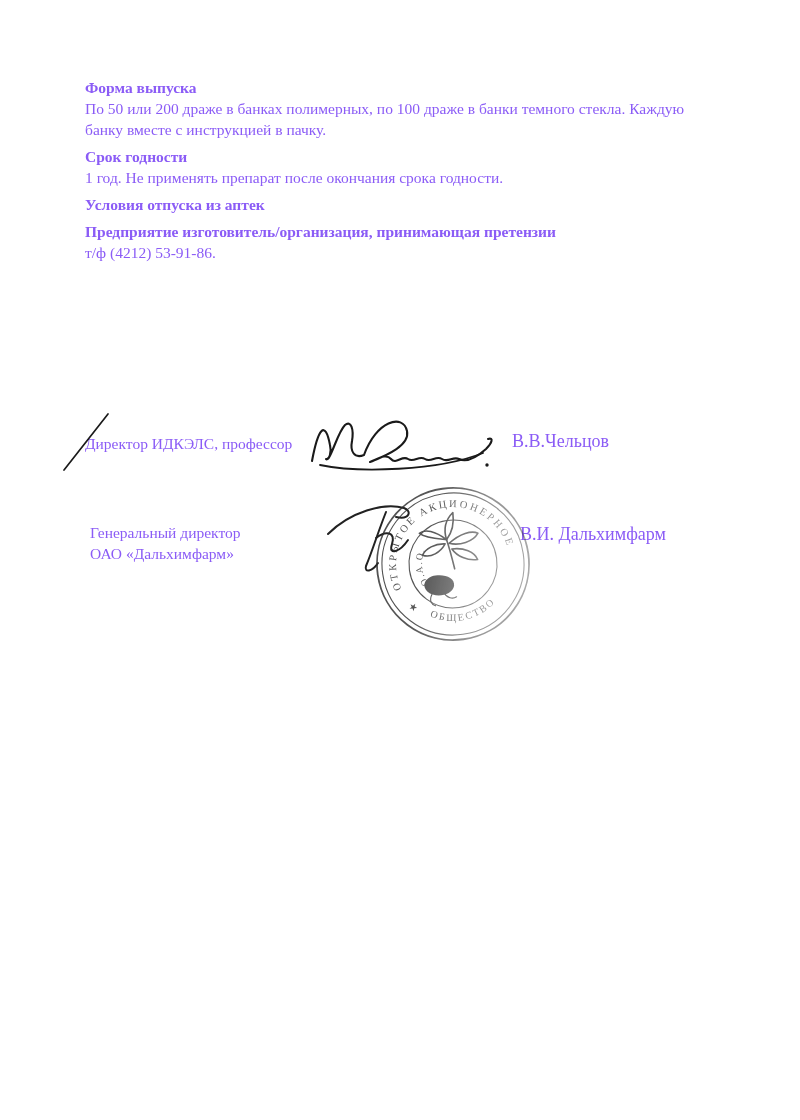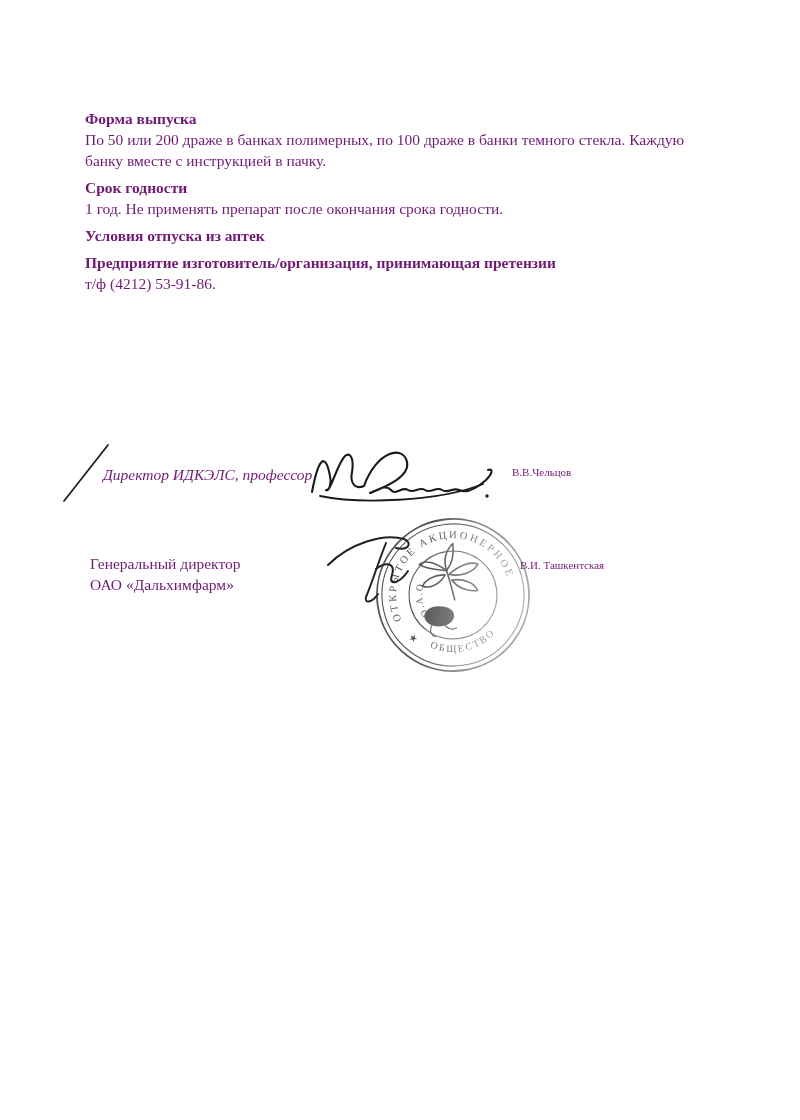--- a/index.html
+++ b/index.html
@@ -1,28 +1,27 @@
 <!DOCTYPE html>
 <html><head>
 <meta charset="utf-8">
 <title>Document scan</title>
 <style>
   html,body{margin:0;padding:0;background:#fff;}
   .page{
     position:relative; width:800px; height:985px; background:#ffffff;
-    font-family:"Liberation Serif","DejaVu Serif",serif; color:#701a75;
+    font-family:"Liberation Serif","DejaVu Serif",serif; color:#8b5cf6;
     overflow:hidden;
-    margin-top:31px;
   }
   .doc{position:absolute; left:85px; top:77px; width:660px; font-size:15.5px; line-height:21px;}
   .sec{margin:0 0 6px 0;}
   .sec h3{margin:0; font-size:15.5px; line-height:21px; font-weight:bold;}
   .sec .line{white-space:pre; line-height:21px;}
   .sig-role{position:absolute; font-size:15.5px; line-height:21px; white-space:pre;}
-  .sig-name{position:absolute; font-size:11px; line-height:21px; white-space:pre;}
+  .sig-name{position:absolute; font-size:18px; line-height:21px; white-space:pre;}
   .sig-svg{position:absolute;}
   .stamp-svg{position:absolute; left:368px; top:479px;}
   .artifacts{position:absolute; left:0; top:1100px; width:800px; height:10px;}
   .artifacts span{position:absolute; display:block;}
 </style>
 </head>
 <body>
 
 <div class="page">
 
@@ -44,21 +43,21 @@
       <h3>Условия отпуска из аптек</h3>
     </div>
 
     <div class="sec">
       <h3>Предприятие изготовитель/организация, принимающая претензии</h3>
       <div class="line">т/ф (4212) 53-91-86.</div>
     </div>
 
   </div>
 
-  <div class="sig-role" style="left:103px; top:433px;font-style:italic;">Директор ИДКЭЛС, профессор</div>
+  <div class="sig-role" style="left:85px; top:433px;">Директор ИДКЭЛС, профессор</div>
   <div class="sig-name" style="left:512px; top:431px;">В.В.Чельцов</div>
 
   <svg class="sig-svg" style="left:58px; top:405px;" width="450" height="72" viewBox="0 0 450 72">
     <g stroke="#1a1a1a" fill="none" stroke-linecap="round" stroke-linejoin="round">
       <path d="M 6,65 L 50,9" stroke-width="1.7"></path>
       <path stroke-width="2.1" d="
         M 254,56
         C 260,24 267,14 272,40
         C 274,48 271,55 268,54
         C 272,58 279,28 287,20
@@ -73,21 +72,21 @@
         C 390,58 395,51 401,54
         C 409,58 419,52 428,44
         C 434,38 436,32 430,34"></path>
       <path d="M 262,60 C 300,68 380,66 425,48" stroke-width="1.8"></path>
       <circle cx="429" cy="60" r="1.7" fill="#1a1a1a" stroke="none"></circle>
     </g>
   </svg>
 
   <div class="sig-role" style="left:90px; top:522px;">Генеральный директор</div>
   <div class="sig-role" style="left:90px; top:543px;text-align:center;">ОАО «Дальхимфарм»</div>
-  <div class="sig-name" style="left:520px; top:524px;">В.И. Ташкентская</div>
+  <div class="sig-name" style="left:520px; top:524px;">В.И. Дальхимфарм</div>
 
   <svg class="sig-svg" style="left:322px; top:490px;" width="130" height="85" viewBox="0 0 130 85">
     <g stroke="#222222" fill="none" stroke-width="2" stroke-linecap="round" stroke-linejoin="round">
       <path d="M 6,44 C 28,22 62,12 82,18 C 90,21 88,30 74,27"></path>
       <path d="M 64,22 C 56,42 50,62 44,76 C 42,83 50,82 56,73"></path>
       <path d="M 54,48 C 64,40 74,42 70,54 C 66,66 78,62 86,50"></path>
     </g>
   </svg>
 
   <svg class="stamp-svg" width="170" height="170" viewBox="0 0 170 170">

